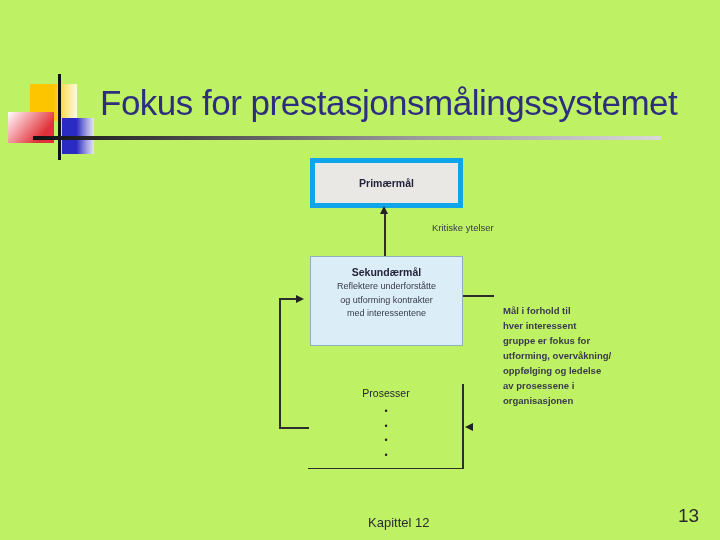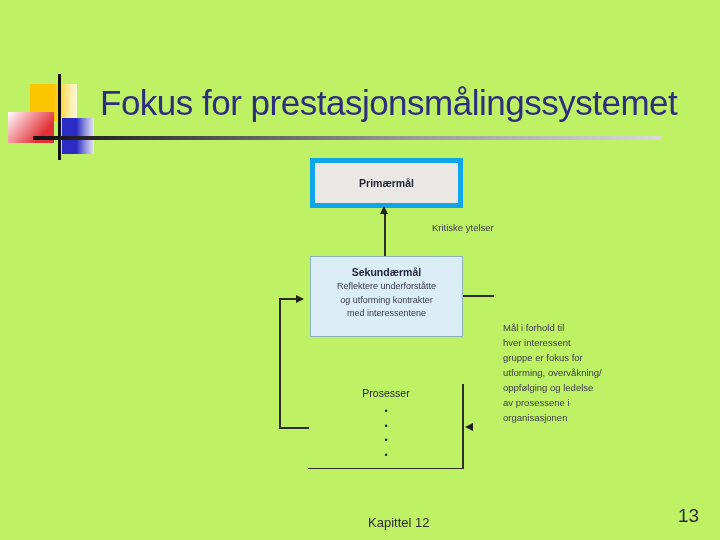--- a/index.html
+++ b/index.html
@@ -22,29 +22,29 @@
   .page-title{
     position:absolute;left:100px;top:83px;width:620px;
     font-size:35px;letter-spacing:-0.5px;color:#2e2e7f;white-space:nowrap;
   }
   
   .box{position:absolute;box-sizing:border-box;text-align:center;color:#23233a;}
   .box-primary{left:310px;top:158px;width:153px;height:50px;
     background:#e9e8e4;border:5px solid #0ea5e9;
     display:flex;align-items:center;justify-content:center;}
   .box-primary .box-title{font-weight:bold;font-size:10.5px;}
-  .box-secondary{left:310px;top:256px;width:153px;height:81px;
+  .box-secondary{left:310px;top:256px;width:153px;height:90px;
     background:#dbeef8;border:1px solid #8fb0bf;padding-top:9px;}
   .box-secondary .box-title{font-weight:bold;font-size:10.5px;margin-bottom:2px;}
   .box-secondary .box-body{font-size:9px;line-height:13.5px;white-space:pre-line;color:#39394a;}
   .line{position:absolute;background:#2e2e2e;}
   .lbl{position:absolute;font-size:9.5px;color:#39394a;}
   .note{position:absolute;font-size:9.5px;line-height:15px;white-space:pre-line;color:#3a3a4c;}
   .note-left{left:185px;top:301px;width:100px;}
-  .note-right{left:503px;top:320px;width:120px;}
+  .note-right{left:503px;top:303px;width:120px;font-weight:bold;}
   .proc-title{position:absolute;left:336px;top:387px;width:100px;
     text-align:center;font-weight:normal;font-size:10.5px;color:#23233a;}
   .proc-bullets{position:absolute;left:381px;top:404px;width:10px;
     text-align:center;font-size:9px;line-height:14.5px;color:#222;}
   
   .arr{position:absolute;width:0;height:0;}
   .arr-up{left:380px;top:206px;border-left:4.5px solid transparent;
     border-right:4.5px solid transparent;border-bottom:8px solid #222;}
   .arr-right{left:296px;top:295px;border-top:4.5px solid transparent;
     border-bottom:4.5px solid transparent;border-left:8px solid #222;}

